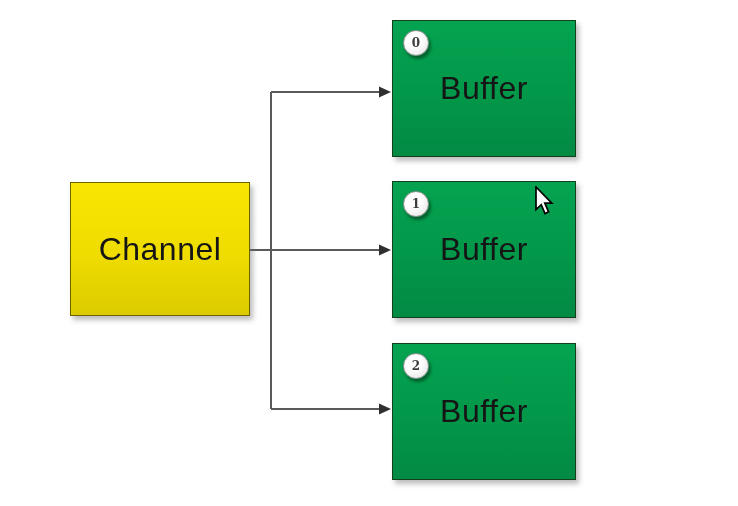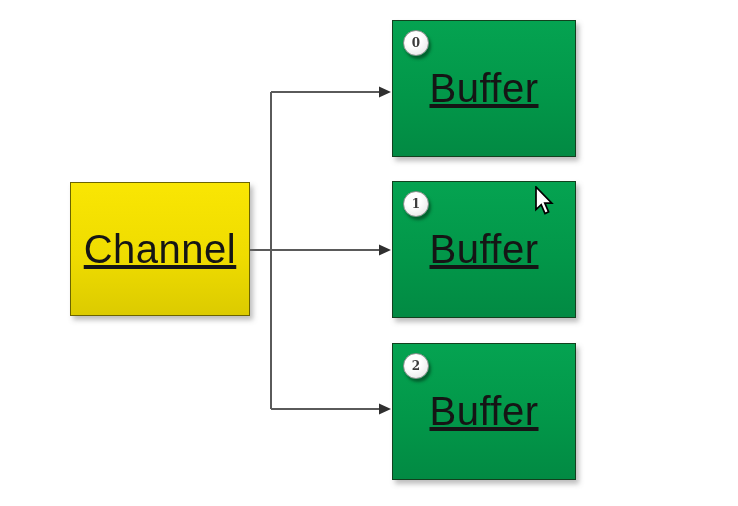--- a/index.html
+++ b/index.html
@@ -36,24 +36,23 @@
     left: 392px;
     width: 184px; height: 137px;
     background: linear-gradient(180deg, #05a351 0%, #029749 55%, #028a43 100%);
     border: 1px solid #12411e;
     box-shadow: 3px 4px 5px rgba(110,110,110,0.45);
   }
   .buffer-0 { top: 20px; }
   .buffer-1 { top: 181px; }
   .buffer-2 { top: 343px; }
   .node-label {
-    font-size: 40px;
+    font-size: 32px;
     color: #151515;
     letter-spacing: 0.5px;
-    text-decoration: underline;
   }
   .badge {
     position: absolute;
     left: 10px; top: 9px;
     width: 26px; height: 26px;
     border-radius: 50%;
     box-sizing: border-box;
     background: radial-gradient(circle at 38% 32%, #ffffff 35%, #efefef 70%, #d2d2d2 100%);
     border: 1px solid #8f8f8f;
     box-shadow: 2px 3px 3px rgba(0, 45, 20, 0.55);

